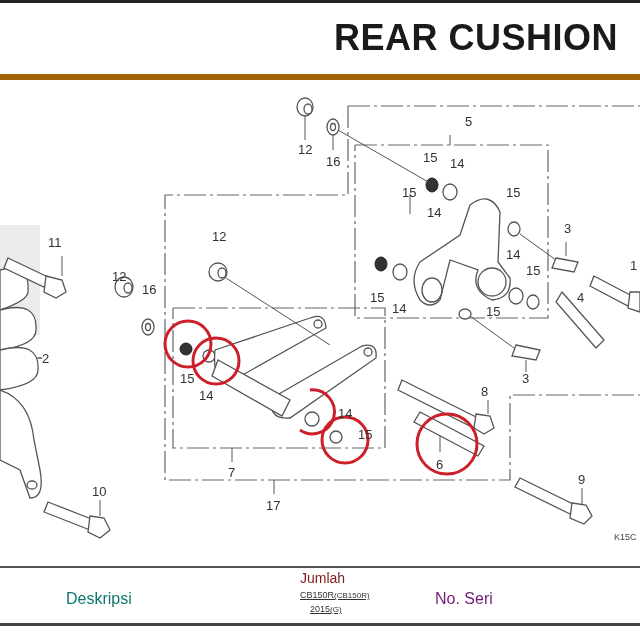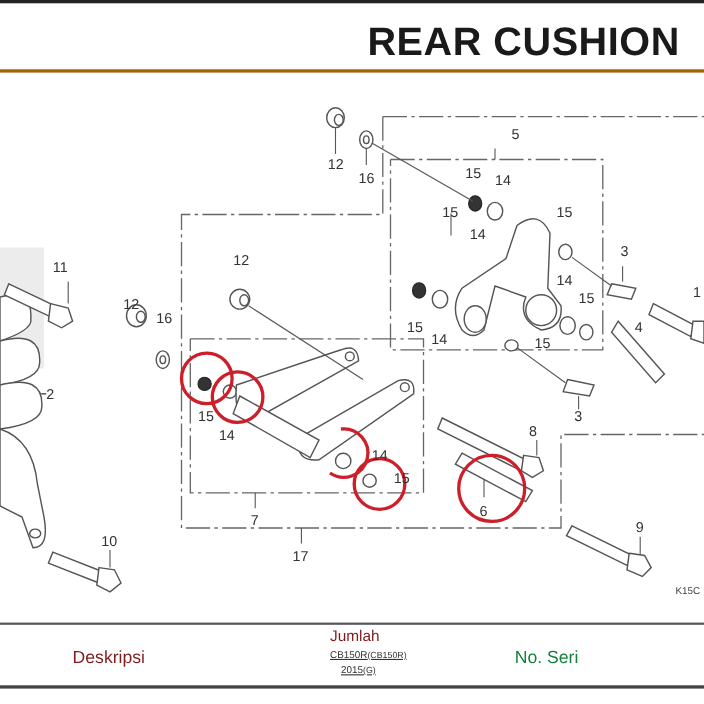--- a/index.html
+++ b/index.html
@@ -1,27 +1,27 @@
 <!DOCTYPE html>
 <html><head>
 <meta charset="utf-8">
 <style>
   html, body { margin:0; padding:0; background:#fff; }
   body { width:640px; height:640px; position:relative; overflow:hidden; font-family:"Liberation Sans", sans-serif; }
-  .title-bar { position:absolute; left:0; top:0; width:640px; height:66px; border-top:3px solid #222; border-bottom:3px solid #a16207; box-sizing:border-box; background:#fff; }
+  .title-bar { position:absolute; left:0; top:0; width:640px; height:80px; border-top:3px solid #222; border-bottom:6px solid #a16207; box-sizing:border-box; background:#fff; }
   .title { position:absolute; right:22px; top:14px; font-size:36px; font-weight:bold; color:#1a1a1a; letter-spacing:0.5px; }
   svg.diagram { position:absolute; left:0; top:66px; }
   .footer { position:absolute; left:0; top:566px; width:640px; height:60px; border-top:2px solid #555; border-bottom:3px solid #444; box-sizing:border-box; }
-  .f-desc { position:absolute; left:66px; top:22px; font-size:16px; color:#7f1d1d;text-align:right; }
+  .f-desc { position:absolute; left:66px; top:22px; font-size:16px; color:#0f766e;text-align:right; }
   .f-jumlah { position:absolute; left:300px; top:2px; font-size:14px; color:#7f1d1d; }
   .f-model { position:absolute; left:300px; top:22px; font-size:9px; color:#333;text-decoration:underline; }
   .f-model small { font-size:8px; }
   .f-year { position:absolute; left:310px; top:36px; font-size:9px; color:#333;text-decoration:underline; }
   .f-year small { font-size:8px; }
-  .f-seri { position:absolute; left:435px; top:22px; font-size:16px; color:#15803d;margin-left:33px; }
+  .f-seri { position:absolute; left:435px; top:22px; font-size:16px; color:#701a75; }
   .lbl { font-family:"Liberation Sans", sans-serif; font-size:13px; fill:#333; }
   .sm { font-family:"Liberation Sans", sans-serif; font-size:9px; fill:#444; }
   .part { fill:#fff; stroke:#555; stroke-width:1.3; }
   .dark { fill:#333; stroke:#222; stroke-width:1; }
   .line { stroke:#555; stroke-width:1; fill:none; }
   .dash { stroke:#666; stroke-width:1.2; fill:none; stroke-dasharray:22 4 3 4; }
   .mark { fill:none; stroke-width:3; }
 </style>
 </head>
 <body>

